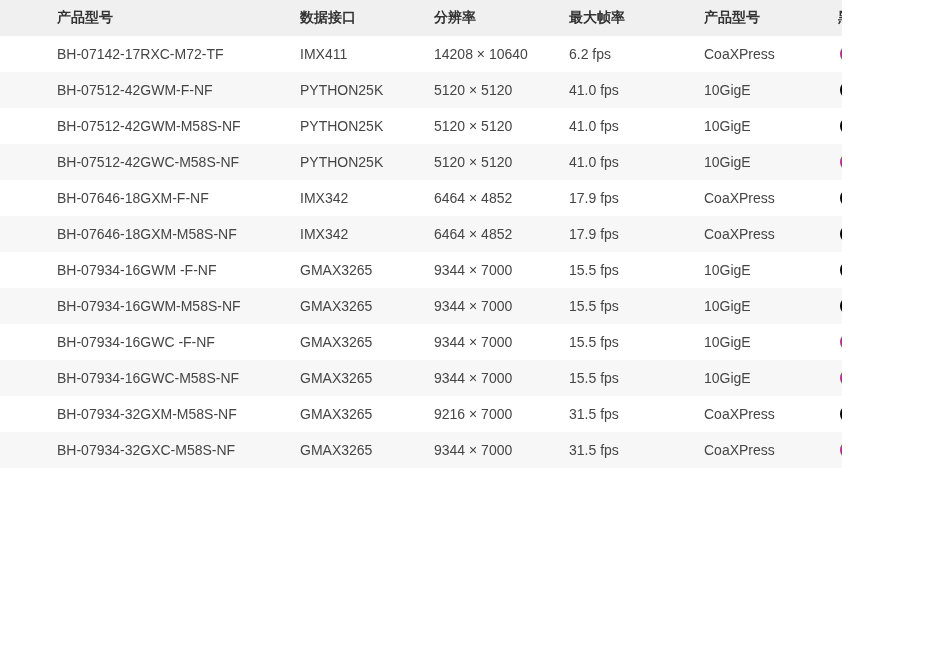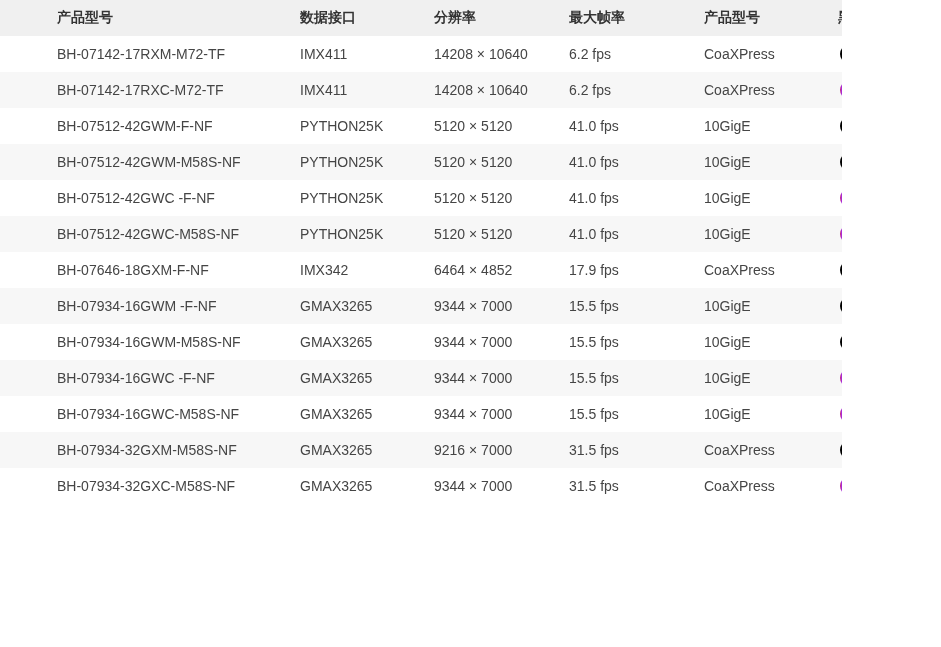--- a/index.html
+++ b/index.html
@@ -82,30 +82,20 @@
         <th>产品型号</th>
         <th>数据接口</th>
         <th>分辨率</th>
         <th>最大帧率</th>
         <th>产品型号</th>
         <th>黑白/彩色</th>
       </tr>
     </thead>
     <tbody>
         <tr>
-    <td>BH-07142-17RXM-M72-TF</td>
-    <td>IMX411</td>
-    <td>14208 × 10640</td>
-    <td>6.2 fps</td>
-    <td>CoaXPress</td>
-    <td>
-      <span class="chroma-icon icon-mono" title="黑白"></span>
-    </td>
-  </tr>
-        <tr>
     <td>BH-07142-17RXC-M72-TF</td>
     <td>IMX411</td>
     <td>14208 × 10640</td>
     <td>6.2 fps</td>
     <td>CoaXPress</td>
     <td>
       <span class="chroma-icon icon-color" title="彩色"></span>
     </td>
   </tr>
         <tr>
@@ -122,41 +112,41 @@
     <td>BH-07512-42GWM-M58S-NF</td>
     <td>PYTHON25K</td>
     <td>5120 × 5120</td>
     <td>41.0 fps</td>
     <td>10GigE</td>
     <td>
       <span class="chroma-icon icon-mono" title="黑白"></span>
     </td>
   </tr>
         <tr>
-    <td>BH-07512-42GWC -F-NF</td>
-    <td>PYTHON25K</td>
-    <td>5120 × 5120</td>
-    <td>41.0 fps</td>
-    <td>10GigE</td>
-    <td>
-      <span class="chroma-icon icon-color" title="彩色"></span>
-    </td>
-  </tr>
-        <tr>
     <td>BH-07512-42GWC-M58S-NF</td>
     <td>PYTHON25K</td>
     <td>5120 × 5120</td>
     <td>41.0 fps</td>
     <td>10GigE</td>
     <td>
       <span class="chroma-icon icon-color" title="彩色"></span>
     </td>
   </tr>
         <tr>
     <td>BH-07646-18GXM-F-NF</td>
+    <td>IMX342</td>
+    <td>6464 × 4852</td>
+    <td>17.9 fps</td>
+    <td>CoaXPress</td>
+    <td>
+      <span class="chroma-icon icon-mono" title="黑白"></span>
+    </td>
+  </tr>
+        <tr>
+    <td>BH-07646-18GXM-M58S-NF</td>
     <td>IMX342</td>
     <td>6464 × 4852</td>
     <td>17.9 fps</td>
     <td>CoaXPress</td>
     <td>
       <span class="chroma-icon icon-mono" title="黑白"></span>
     </td>
   </tr>
         <tr>
     <td>BH-07934-16GWM -F-NF</td>

